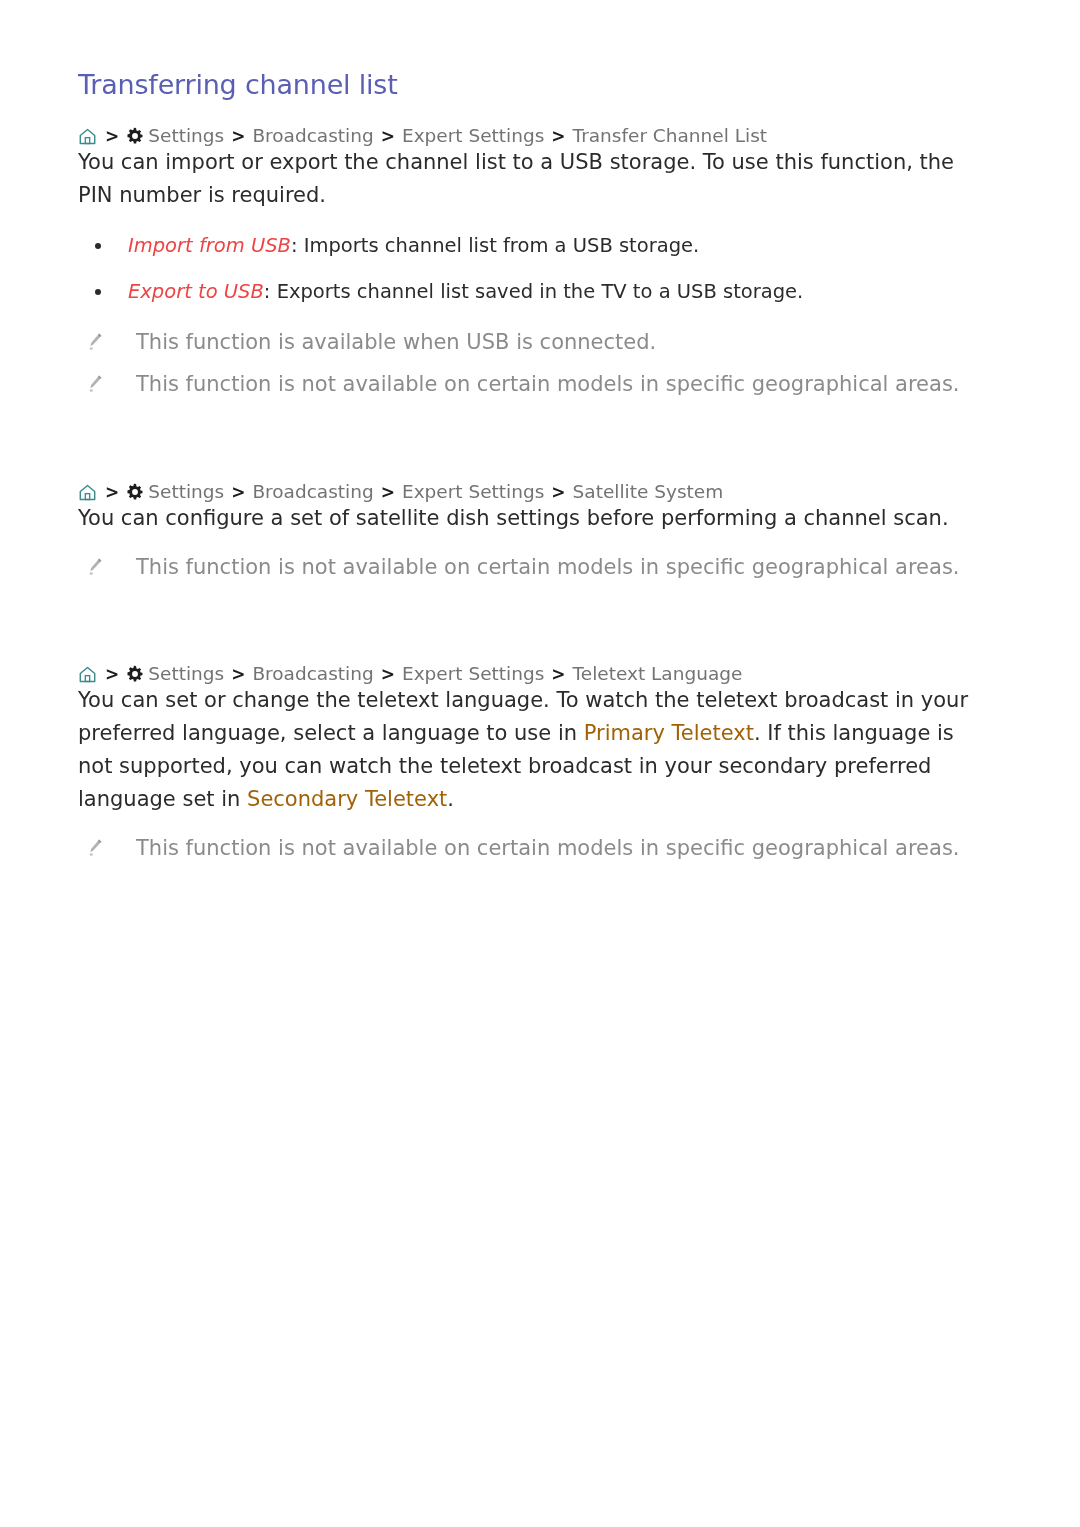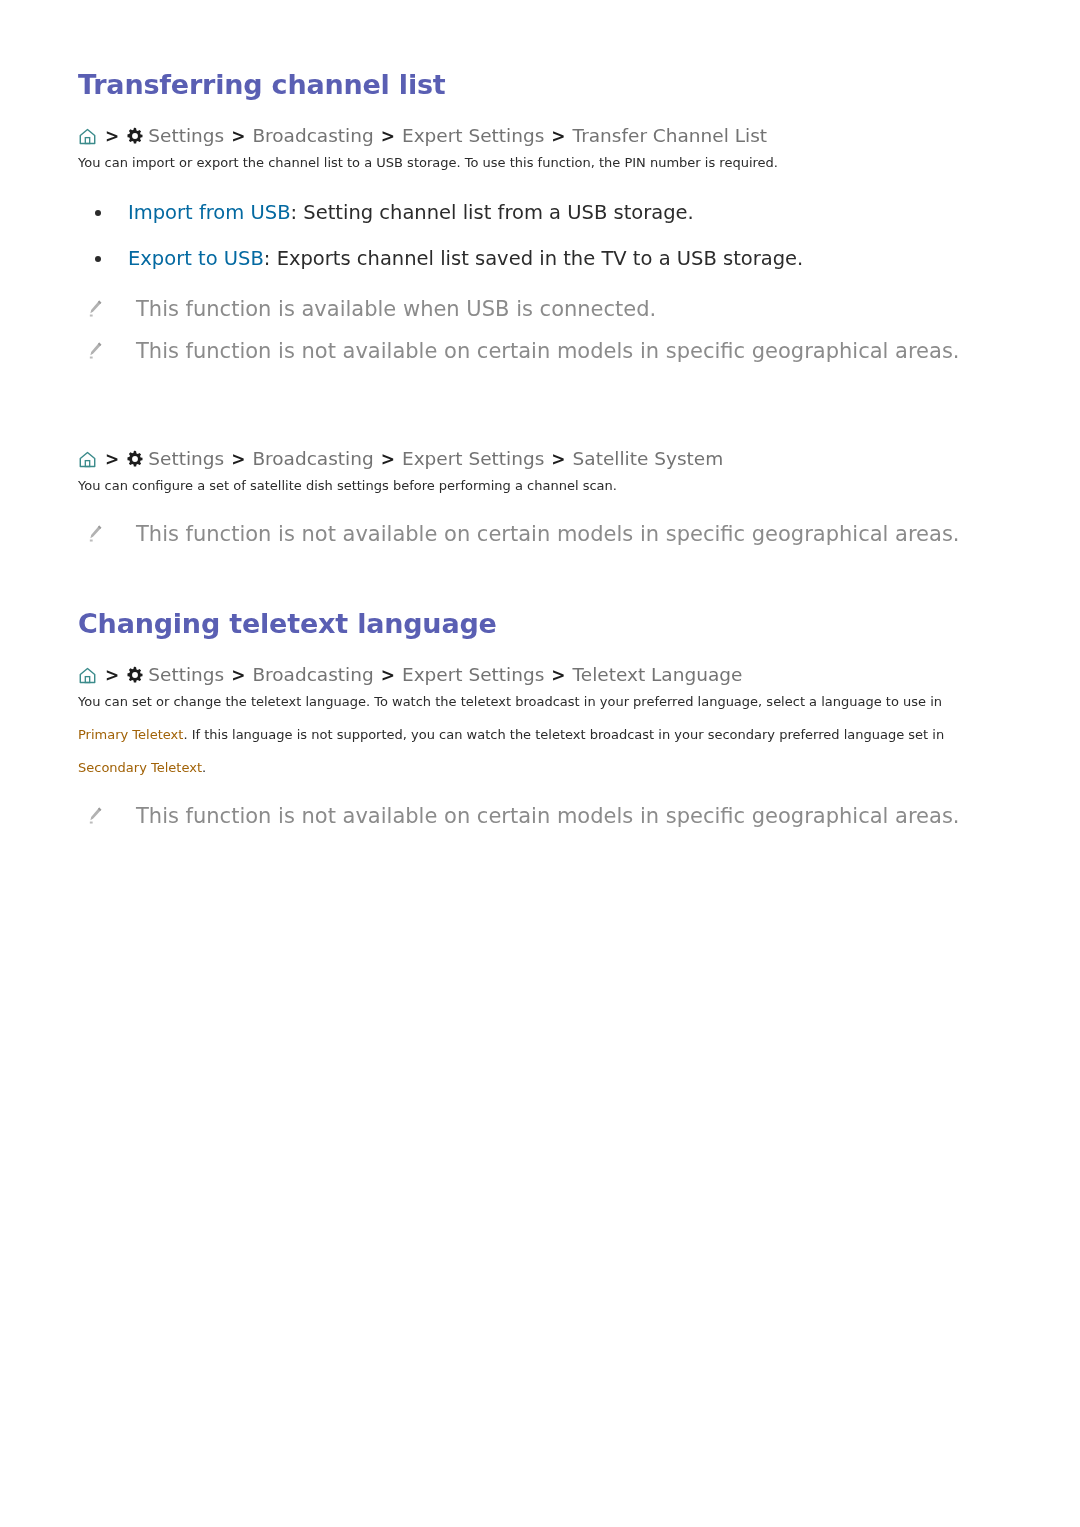--- a/index.html
+++ b/index.html
@@ -17,21 +17,21 @@
   }
   .page {
     padding: 0 78px;
     box-sizing: border-box;
     width: 1080px;
   }
 
   
   h2.section-title {
     font-size: 27px;
-    font-weight: bold;
+    font-weight: normal;
     color: #5a5fb3;
     margin: 0;
     letter-spacing: -0.2px;
     line-height: 1.25;
   }
   .section {
     margin-bottom: 0;
   }
   .sec-1 { padding-top: 68px; }
   .sec-2 { padding-top: 61px; }
@@ -64,21 +64,21 @@
     display: inline-flex;
     align-items: center;
     justify-content: center;
     vertical-align: middle;
   }
   .home-ico { width: 19px; height: 19px; margin-right: 1px; }
   .gear-ico { width: 18px; height: 18px; margin-right: 4px; }
 
   
   p.body-text {
-    font-size: 13px;
+    font-size: 21px;
     line-height: 33px;
     color: #2b2b2b;
     margin: 0;
     max-width: 900px;
   }
   .p-gap-1 { margin-top: 22px; }
   .p-gap-2 { margin-top: 21px; }
   .p-gap-3 { margin-top: 21px; }
   a.inline-link, .inline-link {
     color: #a16207;
@@ -104,21 +104,21 @@
   ul.bullets li:last-child { margin-bottom: 0; }
   ul.bullets li .dot {
     position: absolute;
     left: 17px;
     top: 12px;
     width: 6px;
     height: 6px;
     border-radius: 50%;
     background: #2b2b2b;
   }
-  .bullet-term { color: #0369a1; }
+  .bullet-term { color: #ef4444; font-style: italic; }
 
   
   .note {
     display: flex;
     align-items: flex-start;
     font-size: 21px;
     line-height: 26px;
     color: #8b8b8b;
     padding-left: 9px;
   }
@@ -160,21 +160,21 @@
       <span class="sep">&gt;</span>
       <span class="crumb">Expert Settings</span>
       <span class="sep">&gt;</span>
       <span class="crumb">Transfer Channel List</span>
     </nav>
 
     <p class="body-text p-gap-1">You can import or export the channel list to a USB storage. To use this function, the PIN number is required.</p>
 
     <ul class="bullets">
       <li>
-        <span class="dot"></span><span class="bullet-term">Import from USB</span><span>: </span><span>Setting channel list from a USB storage.</span>
+        <span class="dot"></span><span class="bullet-term">Import from USB</span><span>: </span><span>Imports channel list from a USB storage.</span>
       </li>
       <li>
         <span class="dot"></span><span class="bullet-term">Export to USB</span><span>: </span><span>Exports channel list saved in the TV to a USB storage.</span>
       </li>
     </ul>
 
     <div class="note note-gap-first">
       <span class="ico pencil-ico">
         <svg viewBox="0 0 18 20" width="17" height="19" aria-hidden="true">
           <path fill="#b2b2b2" d="M12.9 1.6 15.2 3.9 6.6 13.2 3.6 15.1 4.4 11.6Z"></path>
@@ -229,21 +229,20 @@
           <path fill="#b2b2b2" d="M12.9 1.6 15.2 3.9 6.6 13.2 3.6 15.1 4.4 11.6Z"></path>
           <path fill="#9a9a9a" d="M12.9 1.6 15.2 3.9 13.9 5.3 11.6 3.0Z"></path>
           <rect x="3.0" y="16.4" width="3.0" height="2.1" fill="#bcbcbc"></rect>
         </svg>
       </span>
       <span>This function is not available on certain models in specific geographical areas.</span>
     </div>
   </section>
 
   <section class="section sec-3">
-    <h2 class="section-title">Changing teletext language</h2>
 
     <nav class="breadcrumb">
       <span class="ico home-ico">
         <svg viewBox="0 0 20 20" width="19" height="19" aria-hidden="true">
           <path d="M10 2.6 L2.4 9.0 L2.4 17.4 L17.6 17.4 L17.6 9.0 Z" fill="none" stroke="#3b8b8b" stroke-width="1.5" stroke-linejoin="round"></path>
           <rect x="7.7" y="11.2" width="4.6" height="6.2" fill="none" stroke="#3b8b8b" stroke-width="1.4"></rect>
         </svg>
       </span>
       <span class="sep">&gt;</span>
       <span class="ico gear-ico">

